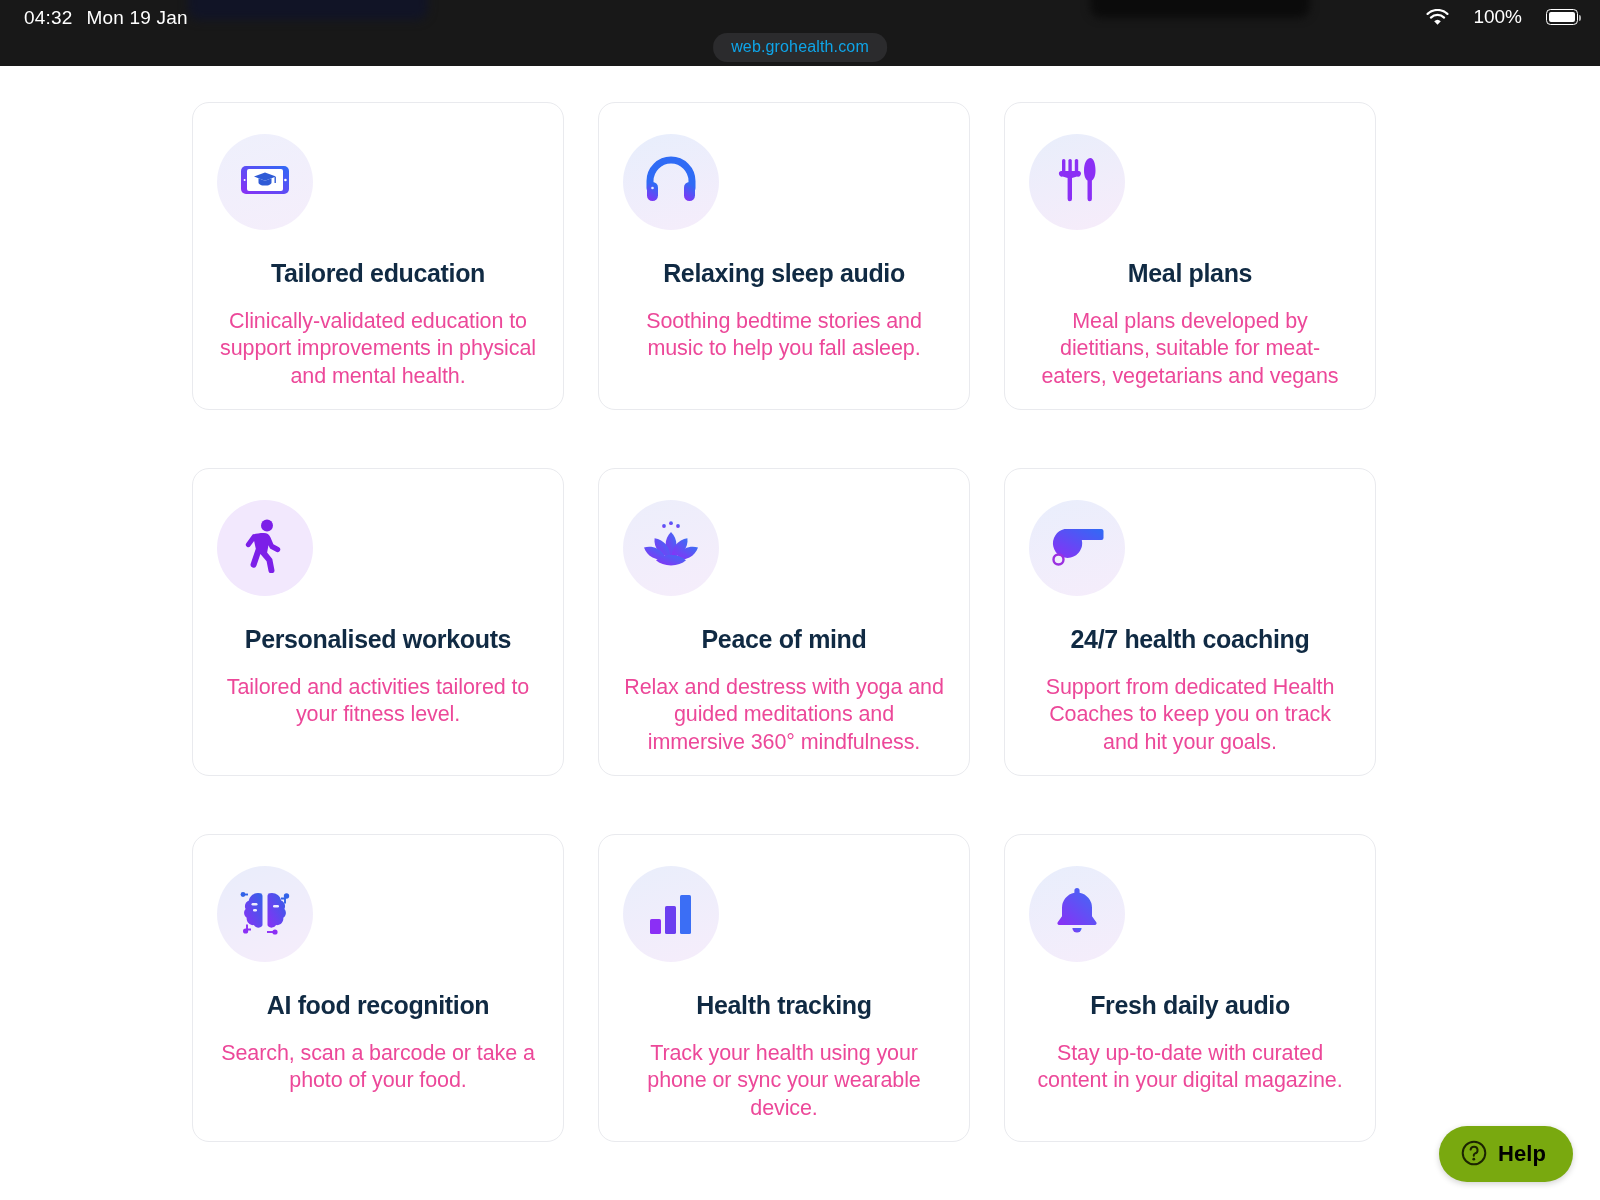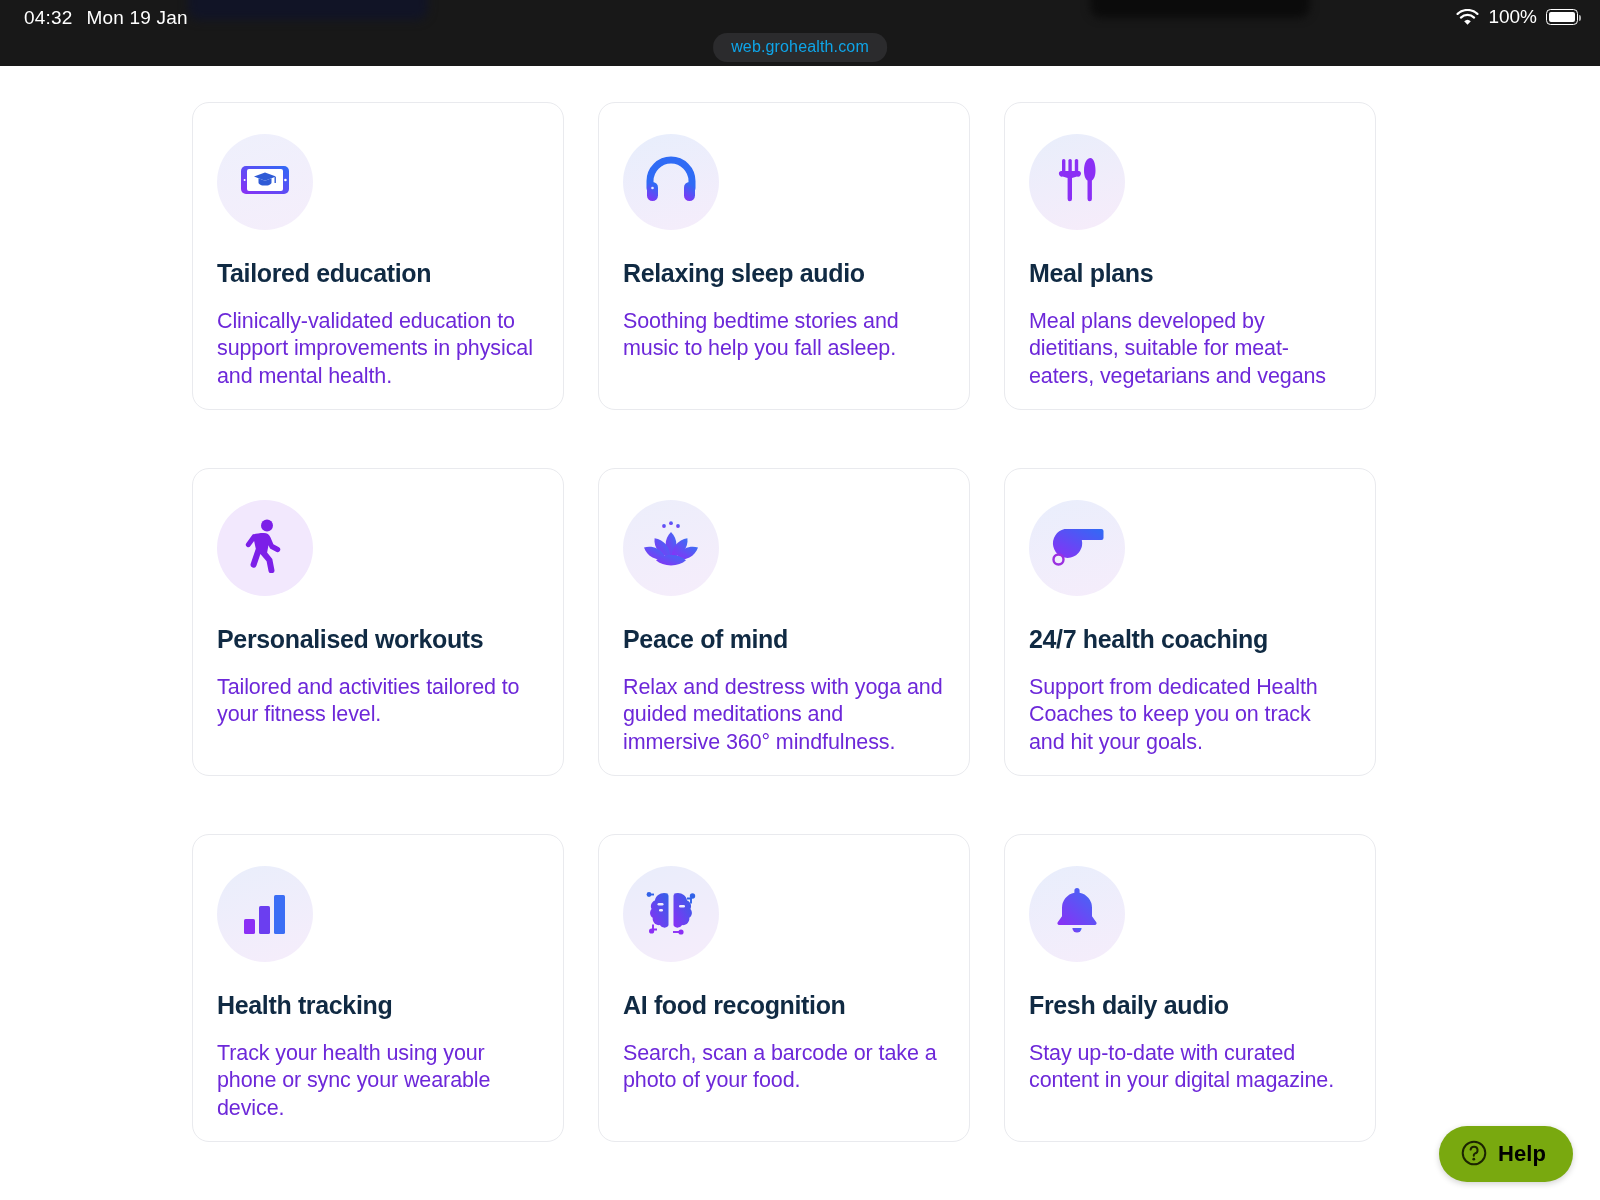--- a/index.html
+++ b/index.html
@@ -31,21 +31,21 @@
     background: #0b0b0b;
     filter: blur(4px);
   }
   .sb-left {
     position: absolute; left: 24px; top: 7px;
     display: flex; align-items: flex-start; gap: 14px;
     font-size: 19px; font-weight: 500; letter-spacing: .2px;
   }
   .sb-right {
     position: absolute; right: 22px; top: 6px;
-    display: flex; align-items: center; gap: 9px;
+    display: flex; align-items: center; gap: 24px;
     font-size: 19px; font-weight: 500;
   }
   .wifi-icon { display: block; }
   .batt {
     position: relative; width: 32px; height: 16px;
     border: 1.6px solid #ffffff; border-radius: 4.5px;
     display: flex; align-items: center; padding: 1.6px;
   }
   .batt-fill { width: 100%; height: 100%; background: #ffffff; border-radius: 2px; }
   .batt-cap {
@@ -63,20 +63,21 @@
 
   
   .page { position: relative; width: 1600px; height: 1134px; background: #ffffff; }
   .grid {
     position: absolute; left: 192px; top: 36px;
     width: 1190px;
     display: grid;
     grid-template-columns: repeat(3, 372px);
     column-gap: 34px;
     row-gap: 58px;
+    text-align: center;
   }
   .card {
     background: #ffffff;
     border: 1px solid #e9eaee;
     border-radius: 17px;
     height: 308px;
     padding: 31px 24px 0 24px;
   }
   .icon-circle {
     width: 96px; height: 96px; border-radius: 50%;
@@ -87,21 +88,21 @@
     font-size: 25px;
     font-weight: 700;
     color: #102a43;
     letter-spacing: -0.35px;
     margin-bottom: 20px;
     line-height: 1.1;
   }
   .card p {
     font-size: 21.5px;
     line-height: 1.29;
-    color: #6d28d9;
+    color: #ec4899;
     letter-spacing: -0.1px;
   }
 
   
   .help-btn {
     position: absolute; right: 27px; bottom: 18px;
     height: 56px;
     background: #79a90f;
     border-radius: 28px;
     display: flex; align-items: center; gap: 11px;
@@ -265,69 +266,69 @@
             <path d="M16.5 5h37a2 2 0 0 1 2 2v7a2 2 0 0 1-2 2H33.8a14.6 14.6 0 1 1-17.3-11z" fill="url(#g6)"></path>
             <circle cx="10.5" cy="35.5" r="5" fill="none" stroke="#9a2fe0" stroke-width="2.4"></circle>
           </svg>
         </span>
       </div>
       <h3>24/7 health coaching</h3>
       <p>Support from dedicated Health Coaches to keep you on track and hit your goals.</p>
     </div>
 
     <div class="card">
+      <div class="icon-circle" style="background:linear-gradient(160deg,#e9edfb 0%,#f6edfb 100%);">
+        <span>
+          <svg width="56" height="54" viewBox="0 0 56 54">
+            <defs>
+                <linearGradient id="g7" x1="0" y1="1" x2="1" y2="0">
+              <stop offset="0" stop-color="#8b2ff5"></stop>
+                  <stop offset="1" stop-color="#3162e8"></stop>
+            </linearGradient>
+              </defs>
+            <g fill="url(#g7)">
+              <path d="M25.5 9c-5.8-2.8-12.4.3-13.6 6.4-3.4 1.3-5 5.3-3.3 8.5-2.4 2.6-1.9 6.9 1.1 8.8-.6 4.2 3 7.9 7.2 7.4 1.7 2.8 5.6 3.4 8 1.2.4-.4.6-1 .6-1.5V10.9c0-.8-.3-1.5-1-1.9z"></path>
+              <path d="M30.5 9c5.8-2.8 12.4.3 13.6 6.4 3.4 1.3 5 5.3 3.3 8.5 2.4 2.6 1.9 6.9-1.1 8.8.6 4.2-3 7.9-7.2 7.4-1.7 2.8-5.6 3.4-8 1.2-.4-.4-.6-1-.6-1.5V10.9c0-.8.3-1.5 1-1.9z"></path>
+            </g>
+            <g fill="#fff" opacity=".9">
+              <rect x="14.5" y="18" width="6" height="2.6" rx="1.3"></rect>
+              <rect x="16" y="24" width="4" height="2.6" rx="1.3"></rect>
+              <rect x="36" y="20" width="6" height="2.6" rx="1.3"></rect>
+            </g>
+            <g stroke="#3162e8" stroke-width="1.9" fill="none">
+              <path d="M44 13.5h4v5"></path>
+                <path d="M11 9.5H7.5"></path>
+            </g>
+            <g stroke="#8b2ff5" stroke-width="1.9" fill="none">
+              <path d="M14 44.5h-4v-5"></path>
+                <path d="M30 47h6"></path>
+            </g>
+            <circle cx="6" cy="9.5" r="2.4" fill="#3162e8"></circle>
+            <circle cx="49.5" cy="11" r="2.7" fill="#3162e8"></circle>
+            <circle cx="8.6" cy="46" r="2.6" fill="#8b2ff5"></circle>
+            <circle cx="38" cy="47" r="2.6" fill="#8b2ff5"></circle>
+          </svg>
+        </span>
+      </div>
+      <h3>AI food recognition</h3>
+      <p>Search, scan a barcode or take a photo of your food.</p>
+    </div>
+
+    <div class="card">
       <div class="icon-circle" style="background:linear-gradient(160deg,#e9eefb 0%,#f6edfb 100%);">
         <span>
           <svg width="46" height="48" viewBox="0 0 46 48">
             <rect x="2" y="31" width="11" height="15" rx="1.6" fill="#8b2ff5"></rect>
             <rect x="17" y="18" width="11" height="28" rx="1.6" fill="#6b3ef0"></rect>
             <rect x="32" y="7" width="11" height="39" rx="1.6" fill="#3b6ef5"></rect>
           </svg>
         </span>
       </div>
       <h3>Health tracking</h3>
       <p>Track your health using your phone or sync your wearable device.</p>
-    </div>
-
-    <div class="card">
-      <div class="icon-circle" style="background:linear-gradient(160deg,#e9edfb 0%,#f6edfb 100%);">
-        <span>
-          <svg width="56" height="54" viewBox="0 0 56 54">
-            <defs>
-                <linearGradient id="g7" x1="0" y1="1" x2="1" y2="0">
-              <stop offset="0" stop-color="#8b2ff5"></stop>
-                  <stop offset="1" stop-color="#3162e8"></stop>
-            </linearGradient>
-              </defs>
-            <g fill="url(#g7)">
-              <path d="M25.5 9c-5.8-2.8-12.4.3-13.6 6.4-3.4 1.3-5 5.3-3.3 8.5-2.4 2.6-1.9 6.9 1.1 8.8-.6 4.2 3 7.9 7.2 7.4 1.7 2.8 5.6 3.4 8 1.2.4-.4.6-1 .6-1.5V10.9c0-.8-.3-1.5-1-1.9z"></path>
-              <path d="M30.5 9c5.8-2.8 12.4.3 13.6 6.4 3.4 1.3 5 5.3 3.3 8.5 2.4 2.6 1.9 6.9-1.1 8.8.6 4.2-3 7.9-7.2 7.4-1.7 2.8-5.6 3.4-8 1.2-.4-.4-.6-1-.6-1.5V10.9c0-.8.3-1.5 1-1.9z"></path>
-            </g>
-            <g fill="#fff" opacity=".9">
-              <rect x="14.5" y="18" width="6" height="2.6" rx="1.3"></rect>
-              <rect x="16" y="24" width="4" height="2.6" rx="1.3"></rect>
-              <rect x="36" y="20" width="6" height="2.6" rx="1.3"></rect>
-            </g>
-            <g stroke="#3162e8" stroke-width="1.9" fill="none">
-              <path d="M44 13.5h4v5"></path>
-                <path d="M11 9.5H7.5"></path>
-            </g>
-            <g stroke="#8b2ff5" stroke-width="1.9" fill="none">
-              <path d="M14 44.5h-4v-5"></path>
-                <path d="M30 47h6"></path>
-            </g>
-            <circle cx="6" cy="9.5" r="2.4" fill="#3162e8"></circle>
-            <circle cx="49.5" cy="11" r="2.7" fill="#3162e8"></circle>
-            <circle cx="8.6" cy="46" r="2.6" fill="#8b2ff5"></circle>
-            <circle cx="38" cy="47" r="2.6" fill="#8b2ff5"></circle>
-          </svg>
-        </span>
-      </div>
-      <h3>AI food recognition</h3>
-      <p>Search, scan a barcode or take a photo of your food.</p>
     </div>
 
     <div class="card">
       <div class="icon-circle" style="background:linear-gradient(160deg,#e8eefc 0%,#f6edfb 100%);">
         <span>
           <svg width="46" height="52" viewBox="0 0 46 52">
             <defs>
                 <linearGradient id="g9" x1="0" y1="1" x2="1" y2="0">
               <stop offset="0" stop-color="#8b2ff5"></stop>
                   <stop offset="1" stop-color="#3b6ef5"></stop>

